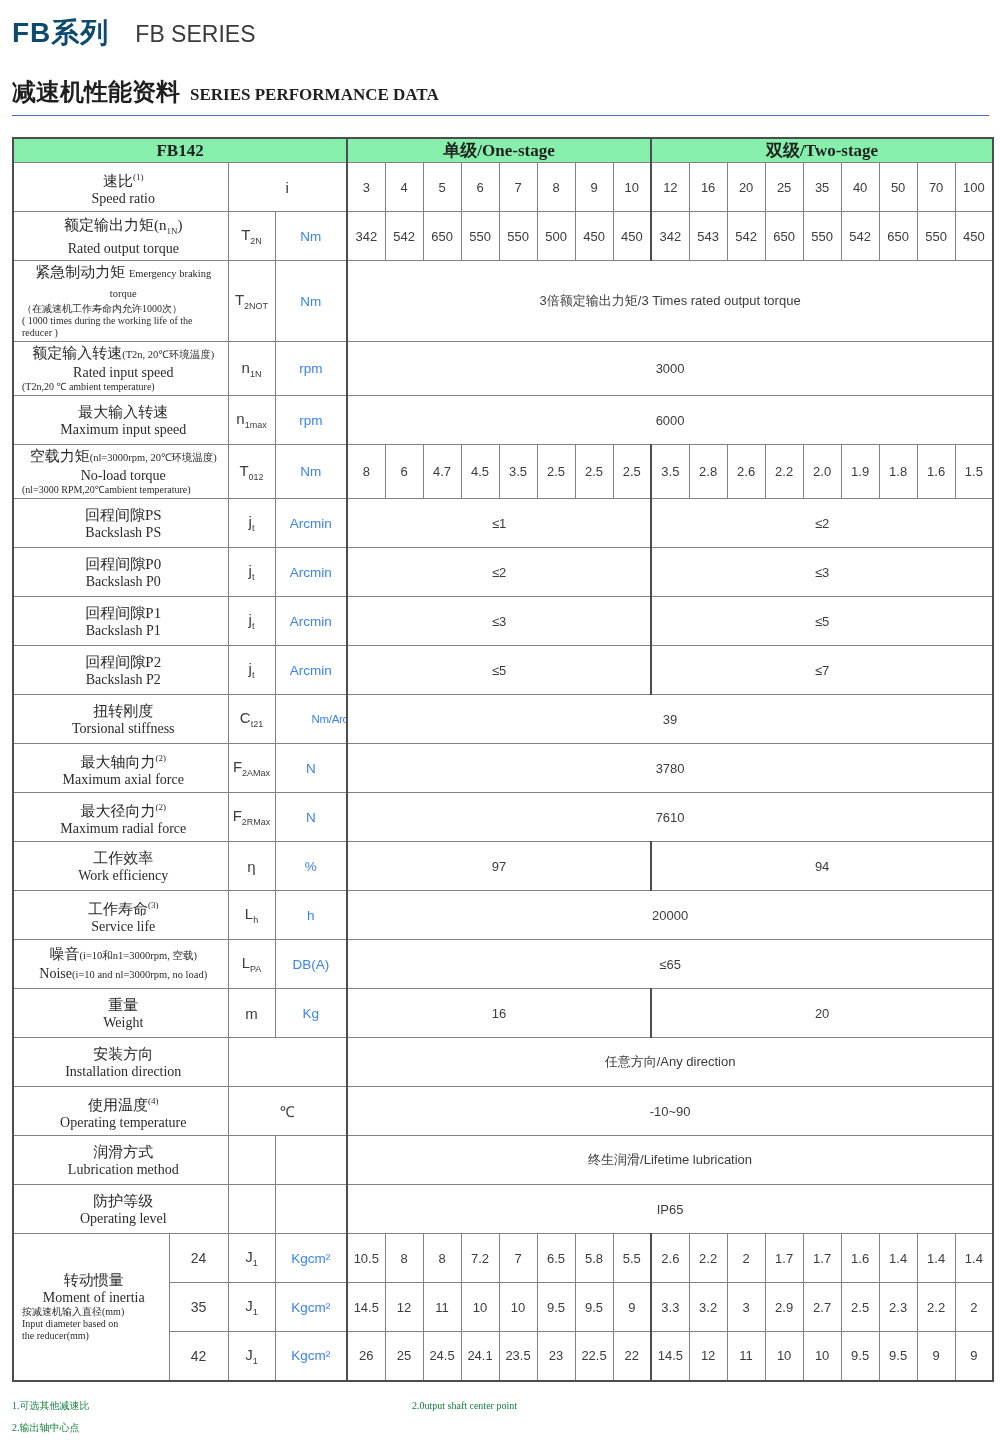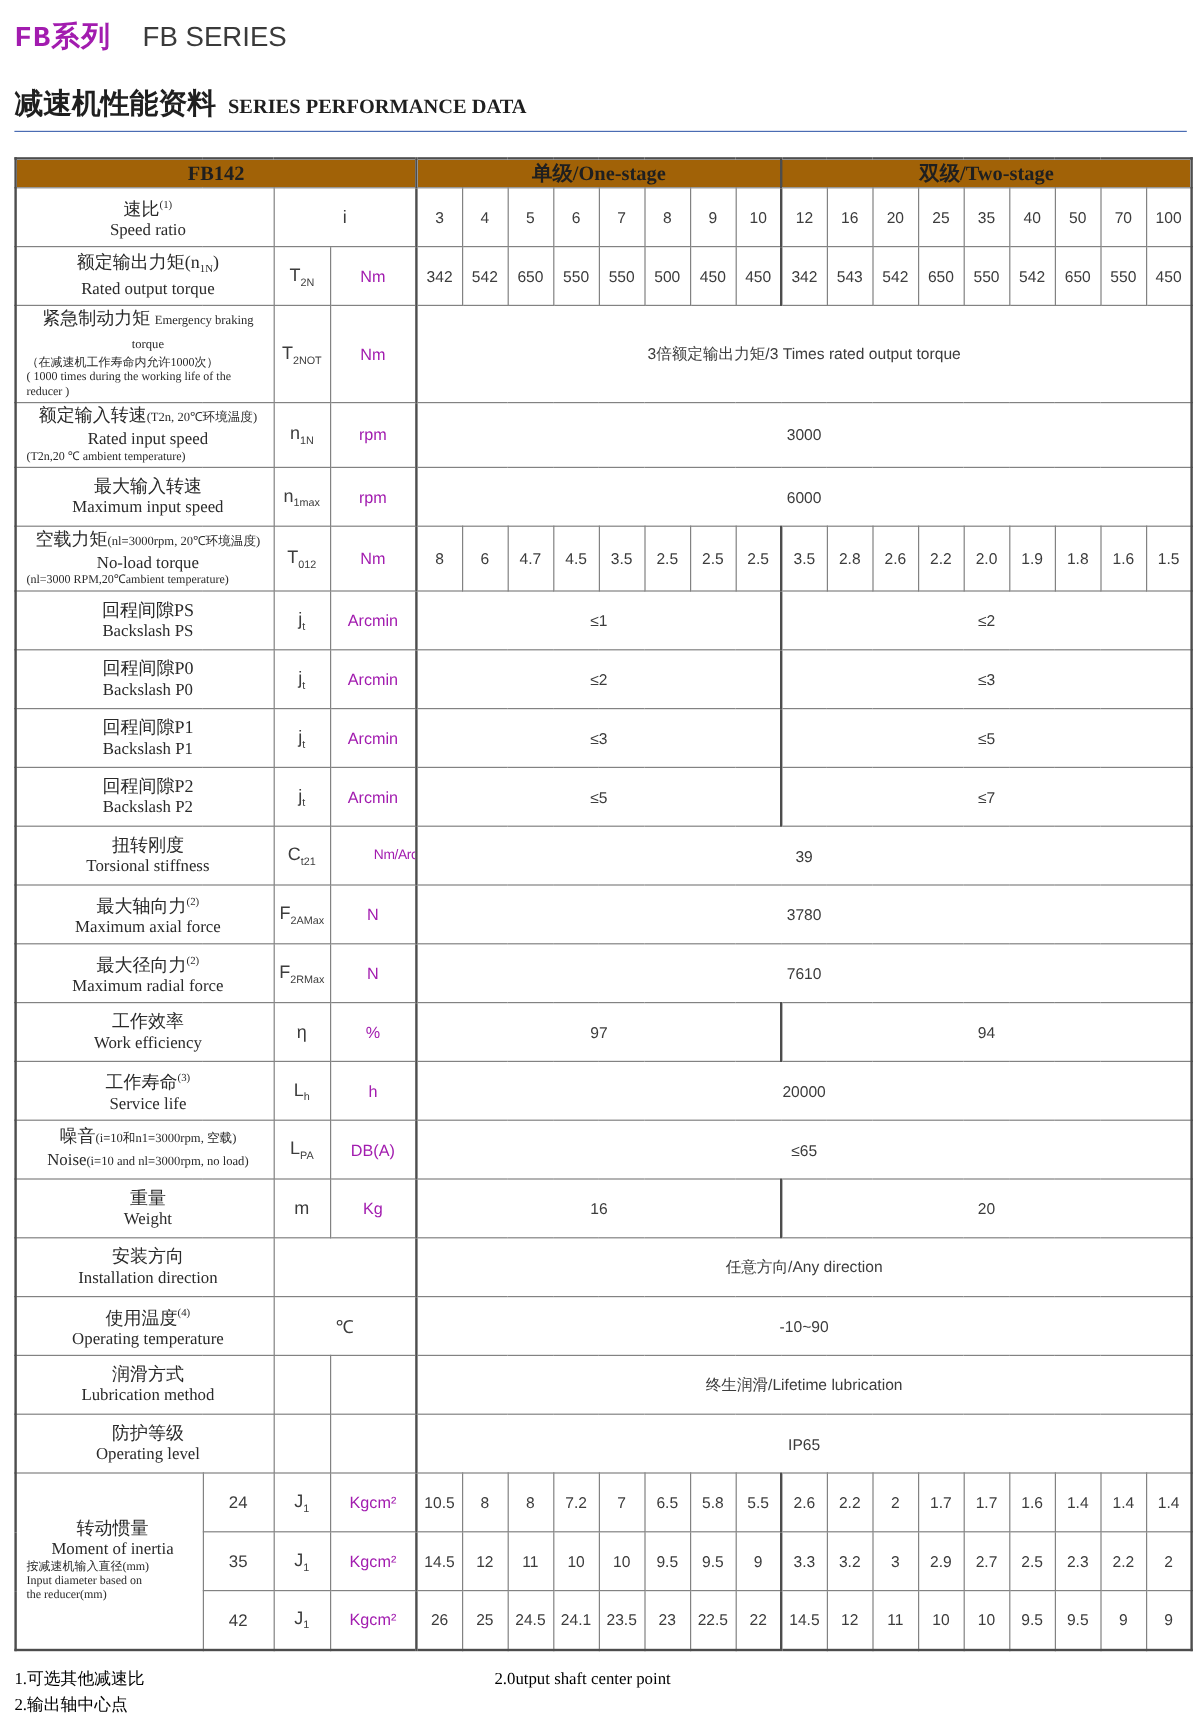--- a/index.html
+++ b/index.html
@@ -1,55 +1,55 @@
 <!DOCTYPE html>
 <html><head>
 <meta charset="utf-8">
 <style>
   html,body { margin:0; padding:0; background:#ffffff; }
   body { width:1000px; min-height:1442px; font-family:"Liberation Serif", serif; color:#2e2e2e; }
   .page { padding:8px 11px 0 12px; }
 
   
   .titlebar { margin:6px 0 24px 0; }
-  .t-zh { font-family:Liberation Mono, monospace; font-size:24px; font-weight:bold; color:#a21caf; letter-spacing:1px; }
+  .t-zh { font-family:Liberation Sans, sans-serif; font-size:28px; font-weight:bold; color:#0c4a6e; letter-spacing:1px; }
   .t-en { font-family:"Liberation Sans", sans-serif; font-size:23px; color:#3a3a3a; margin-left:22px; }
   .sec { margin-bottom:7px; }
   .s-zh { font-size:24px; font-weight:bold; color:#1f1f1f; }
   .s-en { font-size:17px; font-weight:bold; color:#1f1f1f; margin-left:6px; }
   .rule { border-top:1.5px solid #4a6cb3; margin-bottom:21px; }
 
   
   table { border-collapse:collapse; table-layout:fixed; width:980px; border:2px solid #4d4d4d; }
   td { border:1px solid #828282; text-align:center; vertical-align:middle; overflow:hidden; padding:0; }
-  tr.h { height:20px; background:#a16207; }
+  tr.h { height:20px; background:#86efac; }
   tr.r { height:49px; background:#ffffff; }
   .model, .stage { font-family:"Liberation Serif", serif; font-size:17px; font-weight:bold; color:#1f1f1f; }
   .pre-data { border-right:2px solid #4d4d4d !important; }
   .grp-end { border-right:2px solid #4d4d4d !important; }
 
   td.label { text-align:left; padding:2px 3px 2px 8px; }
   .lab-zh { font-size:15px; color:#2a2a2a; line-height:18px;text-align:center; }
   .lab-zh .inl, .lab-en .inl { font-size:10.5px; }
   .lab-en { font-size:14px; color:#2a2a2a; line-height:17px;text-align:center; }
   .lab-sm { font-size:10px; color:#2a2a2a; line-height:12px; }
   sup { font-size:9px; }
 
   td.sym { font-family:"Liberation Sans", sans-serif; font-size:15px; color:#3c3c3c; }
   td.sym sub, .lab-zh sub { font-size:9px; }
-  td.unit { font-family:"Liberation Sans", sans-serif; font-size:13.5px; color:#a21caf; }
+  td.unit { font-family:"Liberation Sans", sans-serif; font-size:13.5px; color:#3b82f6; }
   td.u-sm { font-size:11.5px; letter-spacing:-0.3px;padding-left:36px; }
   td.num, td.spanv, td.sub { font-family:"Liberation Sans", sans-serif; font-size:13px; color:#3c3c3c; }
   td.sub { font-size:14px; }
 
   
   .notes { display:flex; margin-top:13px; }
   .ncol-zh { width:400px; }
   .ncol-en { flex:1; }
-  .nline { font-size:14px; color:#000000; line-height:22px; }
+  .nline { font-size:10px; color:#15803d; line-height:22px; }
 </style>
 </head>
 <body>
 
 <div class="page">
 
   <div class="titlebar">
     <span class="t-zh">FB系列</span>
     <span class="t-en">FB SERIES</span>
   </div>

